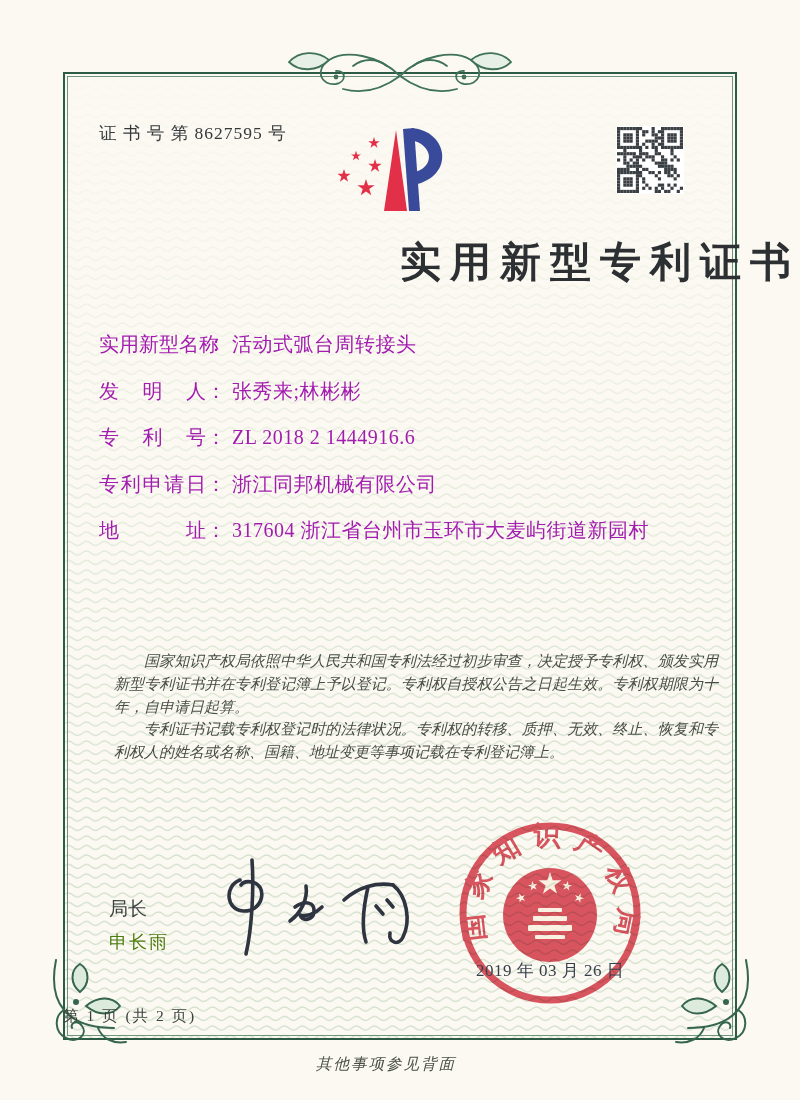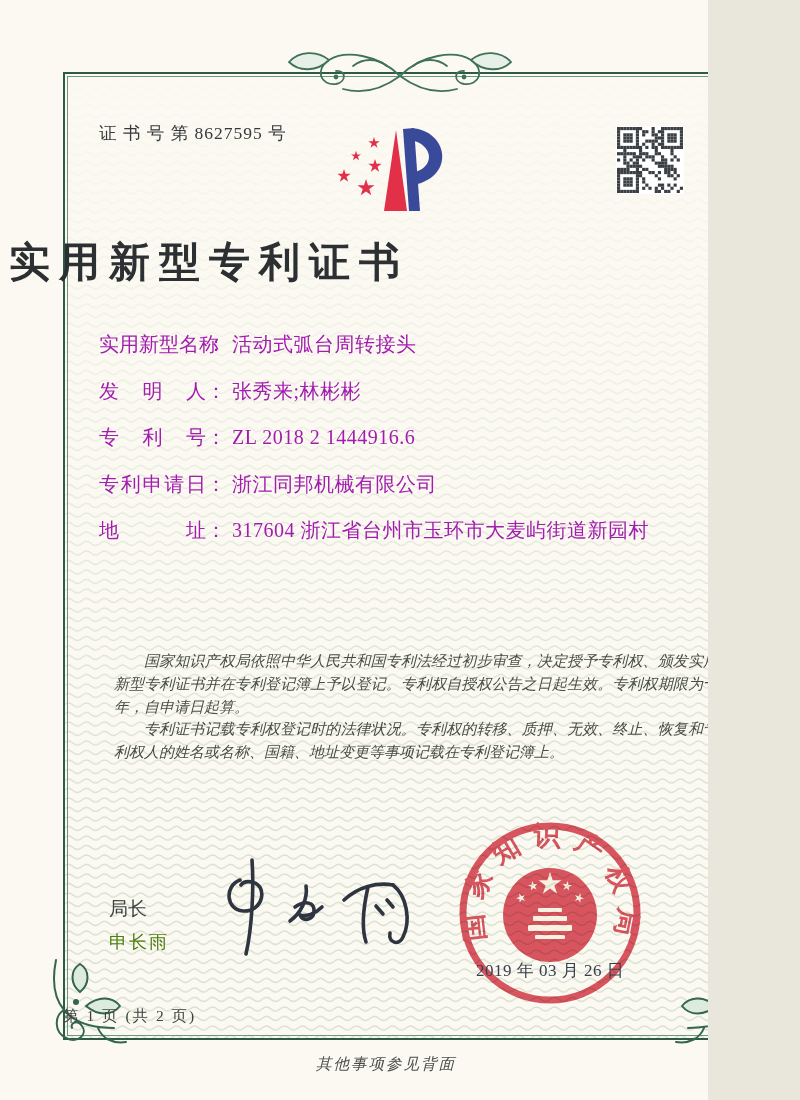--- a/index.html
+++ b/index.html
@@ -1,18 +1,18 @@
 <!DOCTYPE html>
 <html><head>
 <meta charset="utf-8">
 <style>
   * { margin:0; padding:0; box-sizing:border-box; }
   html,body { width:800px; height:1100px; background:#e9e6dc; }
   .page {
-    position:relative; width:708px; height:1100px;
+    position:relative; width:800px; height:1100px;
     background:#fbf9f1; overflow:hidden;
     font-family:"Liberation Serif","DejaVu Serif",serif;
     color:#3b403d;
   }
   
   .waves { position:absolute; left:64px; top:73px; width:672px; height:966px; }
   .fade {
     position:absolute; left:64px; top:73px; width:672px; height:966px;
     background:linear-gradient(180deg,
       rgba(251,249,241,.96) 0%, rgba(251,249,241,.8) 16%,
@@ -36,21 +36,21 @@
   .cert-no {
     position:absolute; left:99px; top:121px;
     font-size:17.5px; color:#35393b; letter-spacing:1px;
   }
   .logo { position:absolute; left:330px; top:118px; }
   .qr   { position:absolute; left:616px; top:126px; width:68px; height:68px;
           background:#fff; padding:1px; }
 
   .title {
     position:absolute; left:0; top:235px; width:800px;
-    text-align:left; font-size:41px; font-weight:bold;
+    text-align:right; font-size:41px; font-weight:bold;
     letter-spacing:9px; padding-left:9px; color:#2c3033;
   }
 
   .fields { position:absolute; left:99px; top:331px; width:620px; }
   .row { height:46.5px; font-size:20px; color:#a21caf; white-space:nowrap; }
   .lab {
     display:inline-block; width:107px; vertical-align:bottom;
     text-align:justify; text-align-last:justify; -moz-text-align-last:justify;
   }
   .colon { display:inline-block; }

